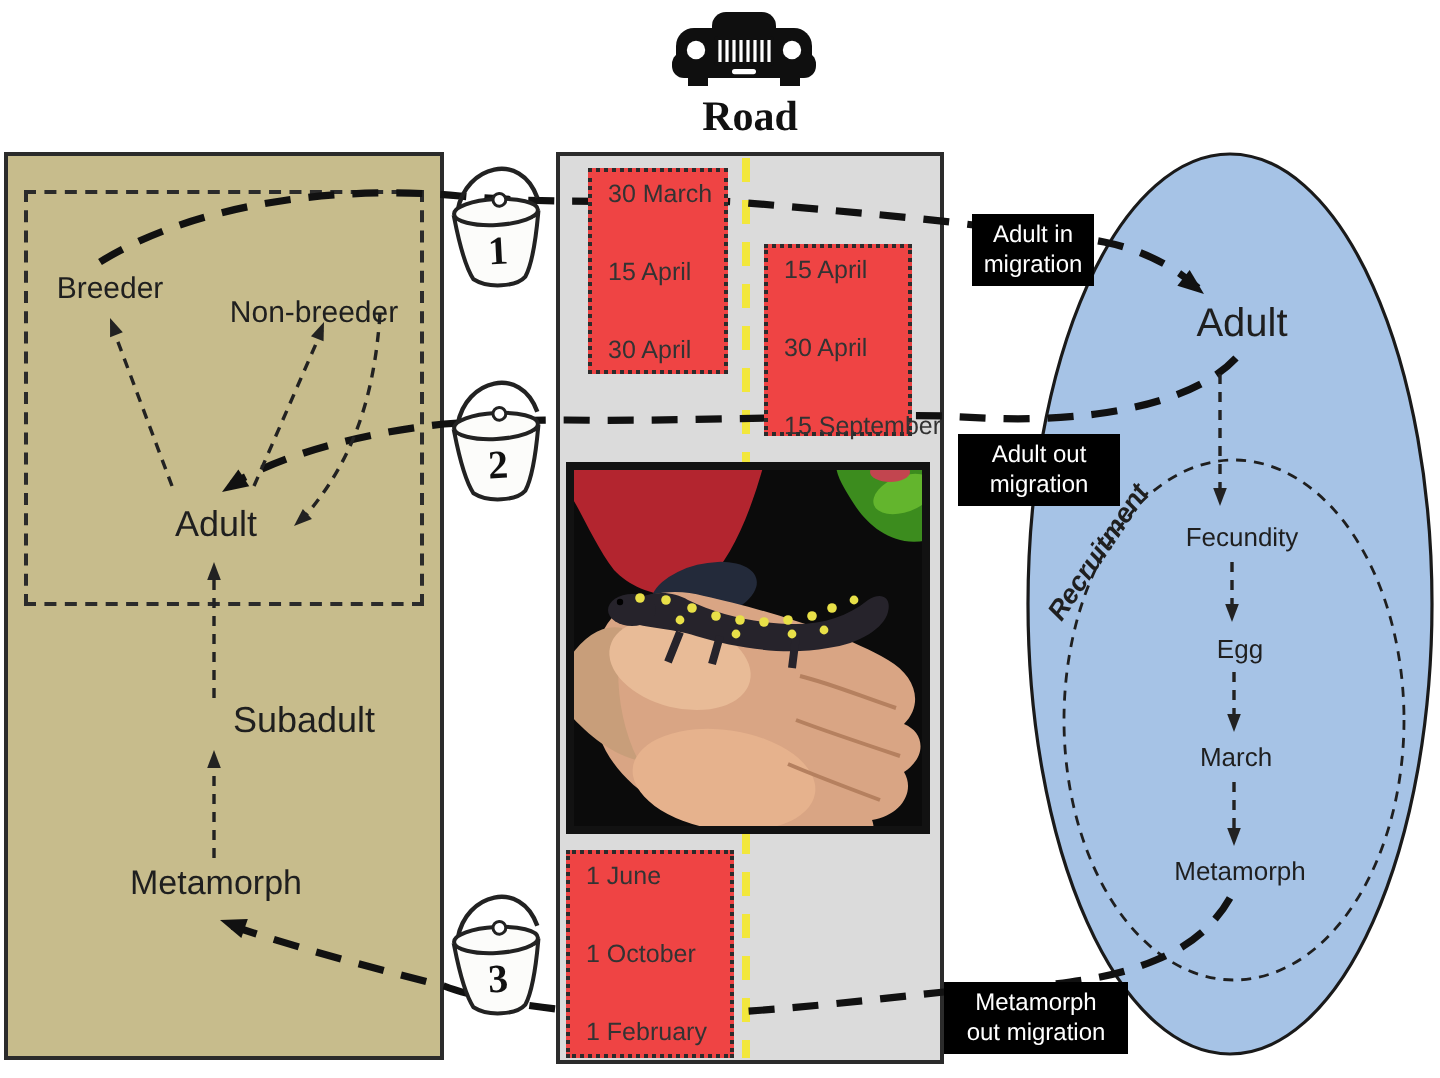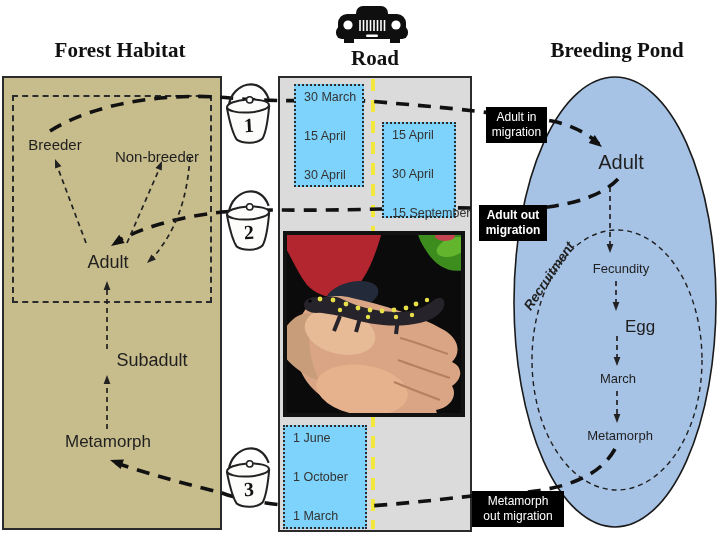--- a/index.html
+++ b/index.html
@@ -7,37 +7,35 @@
          font-family:"Liberation Sans","DejaVu Sans",sans-serif;color:#1a1a1a;}
   .hdr{position:absolute;z-index:5;transform:translateX(-50%);white-space:nowrap;
        font-family:"Liberation Serif","DejaVu Serif",serif;font-weight:700;font-size:21px;color:#111;}
   .panel{position:absolute;z-index:1;box-sizing:border-box;border:2px solid #2b2b2b;}
   .panel.forest{left:2px;top:76px;width:220px;height:454px;background:#C7BC8C;}
   .panel.road{left:278px;top:76px;width:194px;height:456px;background:#DBDBDB;}
   .inner-dashed{position:absolute;z-index:2;box-sizing:border-box;border:2px dashed #2b2b2b;
                 left:12px;top:95px;width:200px;height:208px;}
   .ovl{position:absolute;left:0;top:0;z-index:3;}
   .dlabel{position:absolute;z-index:5;transform:translateX(-50%);white-space:nowrap;color:#1f1f1f;}
-  .datebox{position:absolute;z-index:4;box-sizing:border-box;border:2px dotted #2b2b2b;background:#7dd3fc;
+  .datebox{position:absolute;z-index:4;box-sizing:border-box;border:2px dotted #2b2b2b;background:#ef4444;
            display:flex;flex-direction:column;justify-content:space-around;padding:4px 0 4px 8px;
            font-size:12.5px;color:#333;gap:25px;}
   .datebox div{white-space:nowrap;}
   .blabel{position:absolute;z-index:6;background:#000;color:#fff;text-align:center;
           font-size:12px;line-height:1.25;padding:3px 4px;box-sizing:border-box;margin-top:17px;}
   .recruit{position:absolute;z-index:5;transform:translate(-50%,-50%) rotate(-56deg);
            font-weight:700;font-style:italic;font-size:13.5px;color:#1f1f1f;white-space:nowrap;}
 </style>
 </head>
 <body>
 
 <div class="stage">
 
-  <div class="hdr" style="left:120px;top:38px;">Forest Habitat</div>
   <div class="hdr" style="left:375px;top:46px;">Road</div>
-  <div class="hdr" style="left:617px;top:38px;">Breeding Pond</div>
 
   <div class="panel forest"></div>
   <div class="panel road"></div>
   <div class="inner-dashed"></div>
 
   <svg class="ovl" width="720" height="539" viewBox="0 0 720 539">
     <defs>
       <clipPath id="pc">
           <rect x="285" y="233" width="178" height="182"></rect>
         </clipPath>
@@ -176,41 +174,41 @@
     <div>30 April</div>
   </div>
   <div class="datebox" style="left:382px;top:122px;width:74px;height:96px;">
     <div>15 April</div>
     <div>30 April</div>
     <div>15 September</div>
   </div>
   <div class="datebox" style="left:283px;top:425px;width:84px;height:104px;">
     <div>1 June</div>
     <div>1 October</div>
-    <div>1 March</div>
+    <div>1 February</div>
   </div>
 
   <div class="dlabel" style="left:55px;top:136px;font-size:15px;">Breeder</div>
   <div class="dlabel" style="left:157px;top:136px;font-size:15px;margin-top:12px;">Non-breeder</div>
   <div class="dlabel" style="left:108px;top:252px;font-size:18px;">Adult</div>
   <div class="dlabel" style="left:107px;top:350px;font-size:18px;margin-left:45px;">Subadult</div>
   <div class="dlabel" style="left:108px;top:432px;font-size:17px;">Metamorph</div>
 
   <div class="dlabel" style="left:621px;top:151px;font-size:20px;">Adult</div>
   <div class="dlabel" style="left:621px;top:261px;font-size:13px;">Fecundity</div>
-  <div class="dlabel" style="left:640px;top:317px;font-size:17px;">Egg</div>
+  <div class="dlabel" style="left:620px;top:317px;font-size:13px;">Egg</div>
   <div class="dlabel" style="left:618px;top:371px;font-size:13px;">March</div>
   <div class="dlabel" style="left:620px;top:428px;font-size:13px;">Metamorph</div>
   <div class="recruit" style="left:549px;top:276px;">Recruitment</div>
 
   <div class="blabel" style="left:486px;top:90px;width:61px;">
     <div>Adult in</div>
     <div>migration</div>
   </div>
-  <div class="blabel" style="left:479px;top:188px;width:68px;font-weight:bold;">
+  <div class="blabel" style="left:479px;top:200px;width:81px;">
     <div>Adult out</div>
     <div>migration</div>
   </div>
   <div class="blabel" style="left:472px;top:474px;width:92px;">
     <div>Metamorph</div>
     <div>out migration</div>
   </div>
 
 </div>
 

